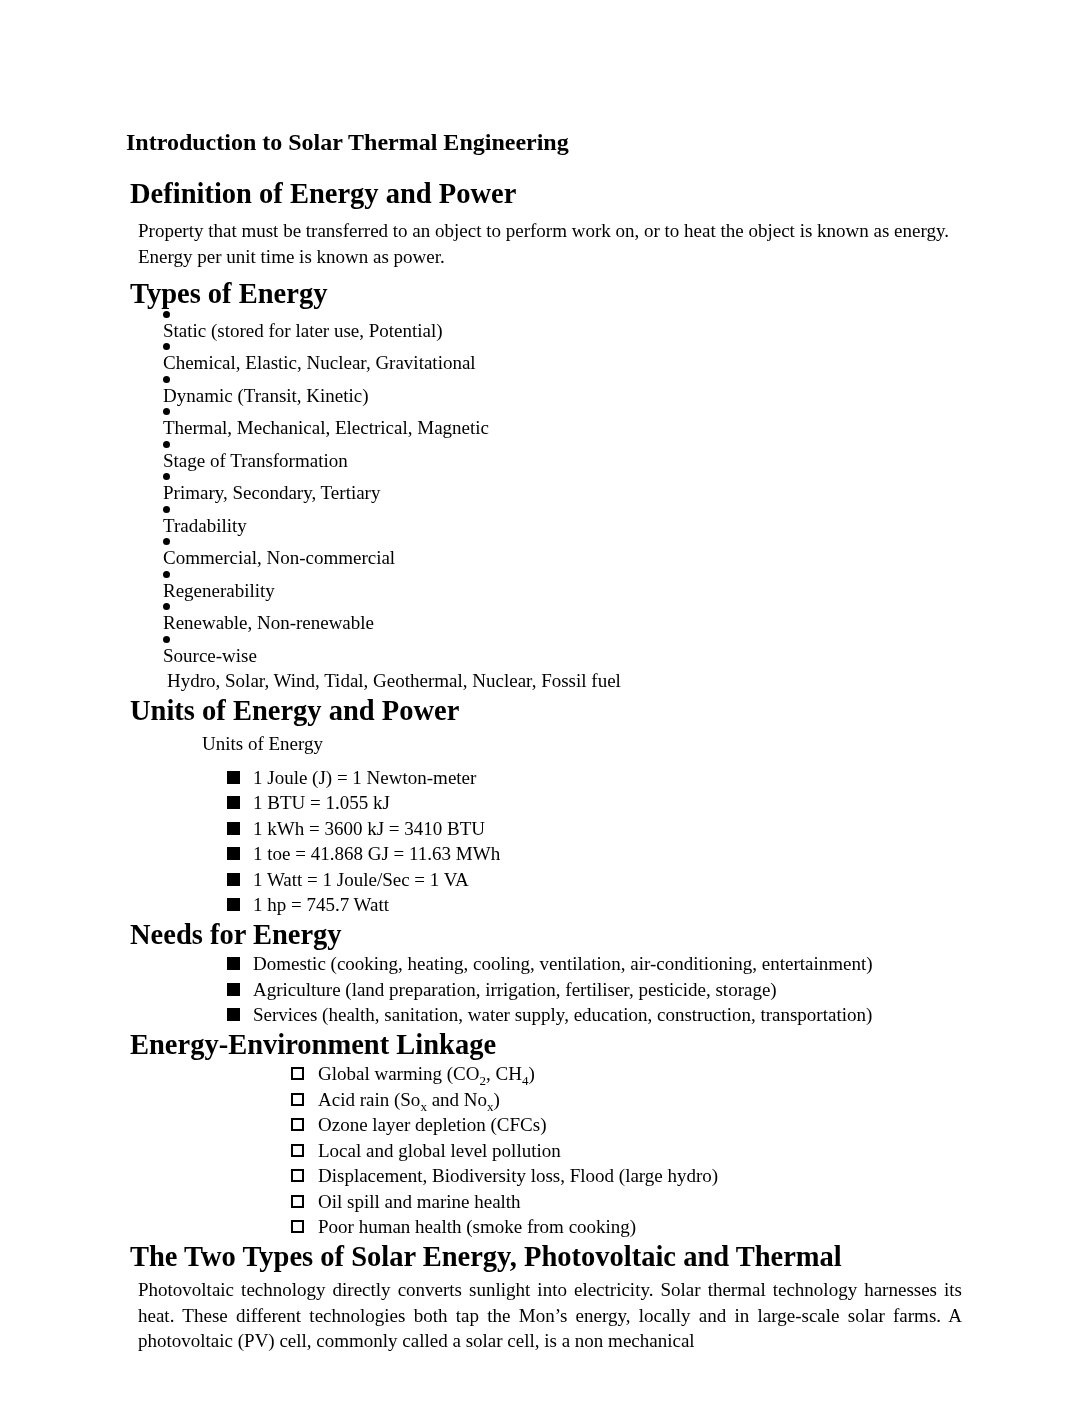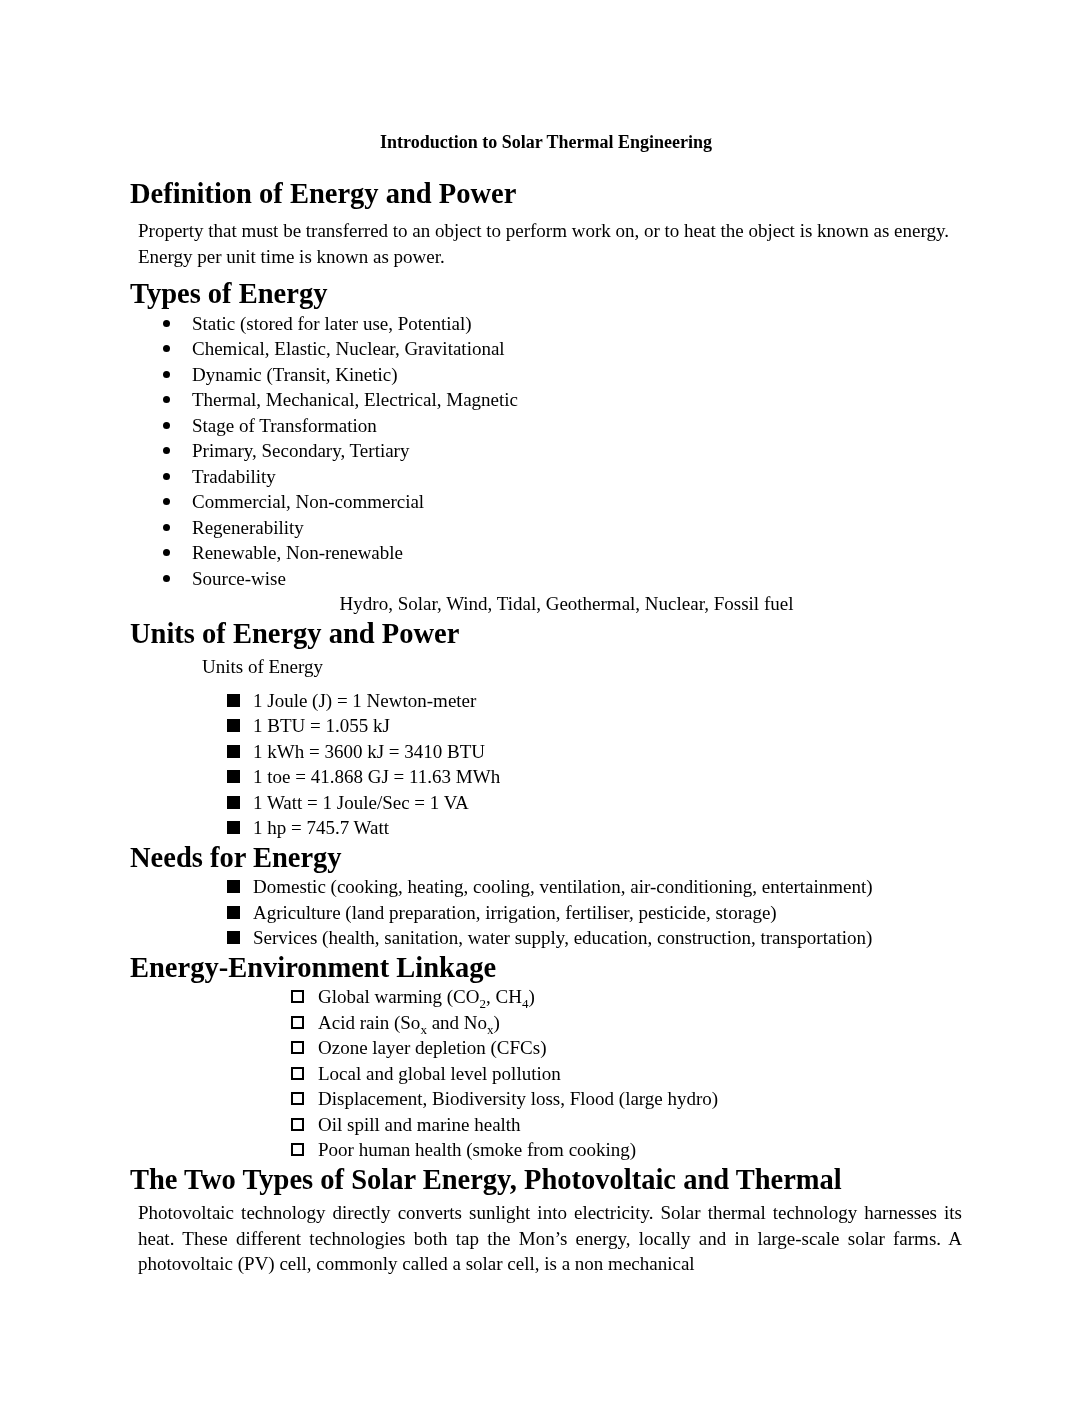--- a/index.html
+++ b/index.html
@@ -12,63 +12,62 @@
     color: #000000;
     font-family: "Liberation Serif", serif;
     font-size: 19px;
     line-height: 25.5px;
     padding: 130px 122px 0 126px;
     box-sizing: border-box;
     overflow: hidden;
   }
   .doc-title {
     font-weight: bold;
-    text-align: center;
     margin: 0 0 25px 0;
-    font-size: 18px;
+    font-size: 24px;
   }
   .heading {
     font-weight: bold;
     margin: 4px;
   }
   .para { margin: 12px; }
   .intro-para { width: 832px; }
   .solar-para {
     margin: 8px 0 0 12px;
     width: 824px;
     text-align: justify;
   }
   ul { list-style: none; margin: 0; padding: 0; }
   li { display: flex; white-space: nowrap; }
   .mk {
     flex: none;
     display: flex;
     align-items: center;
   }
-  .bullet-list li { padding-left: 37px; }
+  .bullet-list li { padding-left: 37px; flex-direction: column; }
   .bullet-list .mk { width: 29px; }
   .dot {
     width: 7px; height: 7px;
     border-radius: 50%;
     background: #000;
   }
   .square-list li { padding-left: 101px; }
   .square-list .mk { width: 26px; }
   .sq {
     width: 13px; height: 13px;
     background: #000;
   }
   .checkbox-list li { padding-left: 165px; }
   .checkbox-list .mk { width: 27px; }
   .cb {
     width: 9px; height: 9px;
     border: 2px solid #000;
     background: #fff;
   }
-  .hydro-line { padding-left: 41px; margin: 0; text-align: center; }
+  .hydro-line { padding-left: 41px; margin: 0; }
   .units-sub { padding-left: 68px; margin: 8px; }
   sub { font-size: 13px; line-height: 0; }
 </style>
 </head>
 <body>
 
 <div class="page">
 
   <h1 class="doc-title">Introduction to Solar Thermal Engineering</h1>
 

